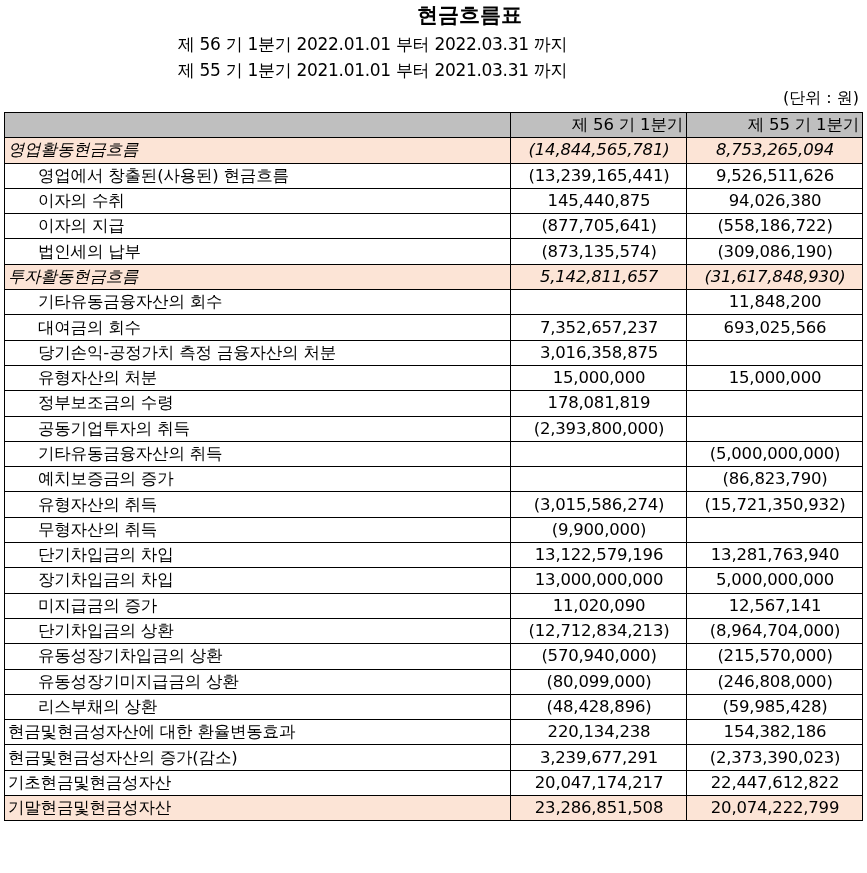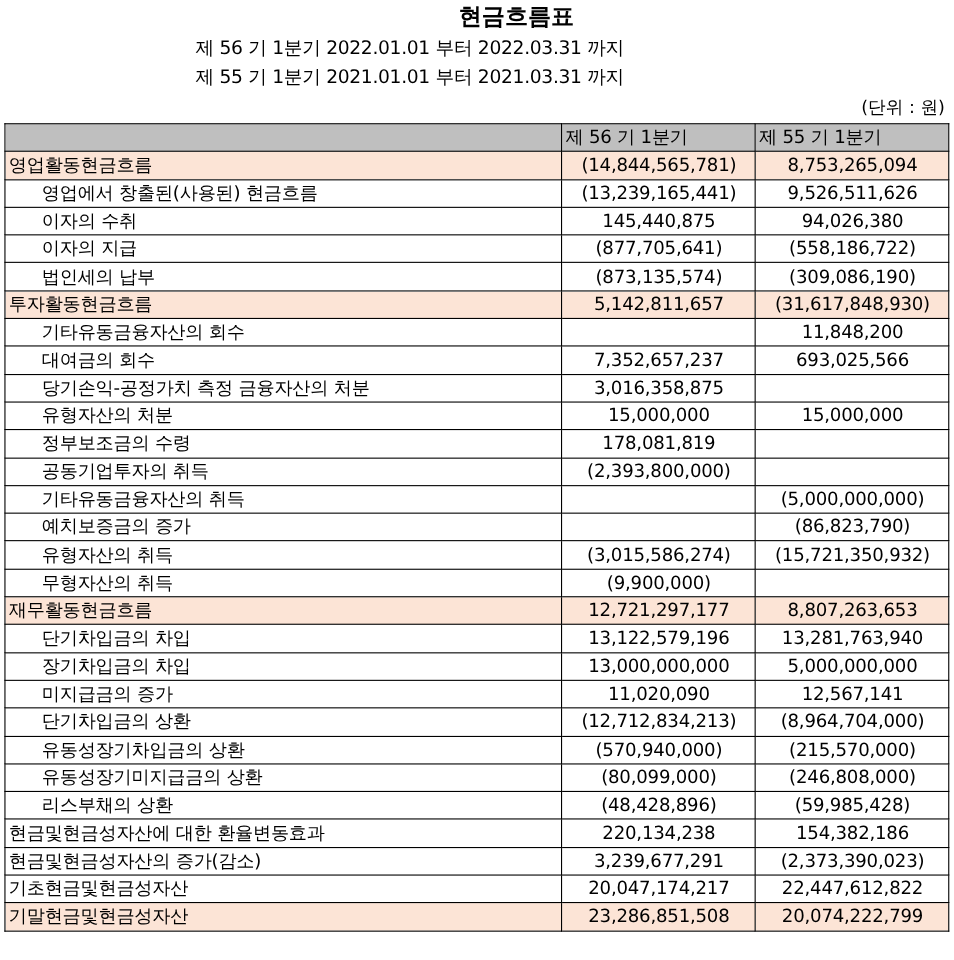--- a/index.html
+++ b/index.html
@@ -30,24 +30,24 @@
     table.cf col.c0 { width: 506px; }
     table.cf col.c1 { width: 176px; }
     table.cf col.c2 { width: 176px; }
     table.cf td, table.cf th {
       border: 1.5px solid #000000;
       height: 24.3px; padding: 0 3px;
       font-size: 16.5px; line-height: 24px; white-space: nowrap; overflow: hidden;
       font-weight: normal;
       letter-spacing: -0.2px;
     }
-    table.cf thead th { background: #bfbfbf; text-align: left; }
+    table.cf thead th { background: #bfbfbf; text-align: right; }
     table.cf td.num { text-align: center; padding-right: 2px; }
     table.cf td.label.indent { padding-left: 33px; margin-top: 24px; }
-    table.cf tr.section td { background: #fce4d6; }
+    table.cf tr.section td { background: #fce4d6; font-style: italic; }
     table.cf tr.total td { background: #fce4d6; }
   </style>
 </head>
 <body>
 
 <div class="title">현금흐름표</div>
 <div class="subtitle sub1">제 56 기 1분기 2022.01.01 부터 2022.03.31 까지</div>
 <div class="subtitle sub2">제 55 기 1분기 2021.01.01 부터 2021.03.31 까지</div>
 <div class="unit">(단위 : 원)</div>
 
@@ -138,25 +138,20 @@
       <tr class="item">
         <td class="label indent">유형자산의 취득</td>
         <td class="num">(3,015,586,274)</td>
         <td class="num">(15,721,350,932)</td>
       </tr>
       <tr class="item">
         <td class="label indent">무형자산의 취득</td>
         <td class="num">(9,900,000)</td>
         <td class="num"></td>
       </tr>
-      <tr class="section">
-        <td class="label">재무활동현금흐름</td>
-        <td class="num">12,721,297,177</td>
-        <td class="num">8,807,263,653</td>
-      </tr>
       <tr class="item">
         <td class="label indent">단기차입금의 차입</td>
         <td class="num">13,122,579,196</td>
         <td class="num">13,281,763,940</td>
       </tr>
       <tr class="item">
         <td class="label indent">장기차입금의 차입</td>
         <td class="num">13,000,000,000</td>
         <td class="num">5,000,000,000</td>
       </tr>

